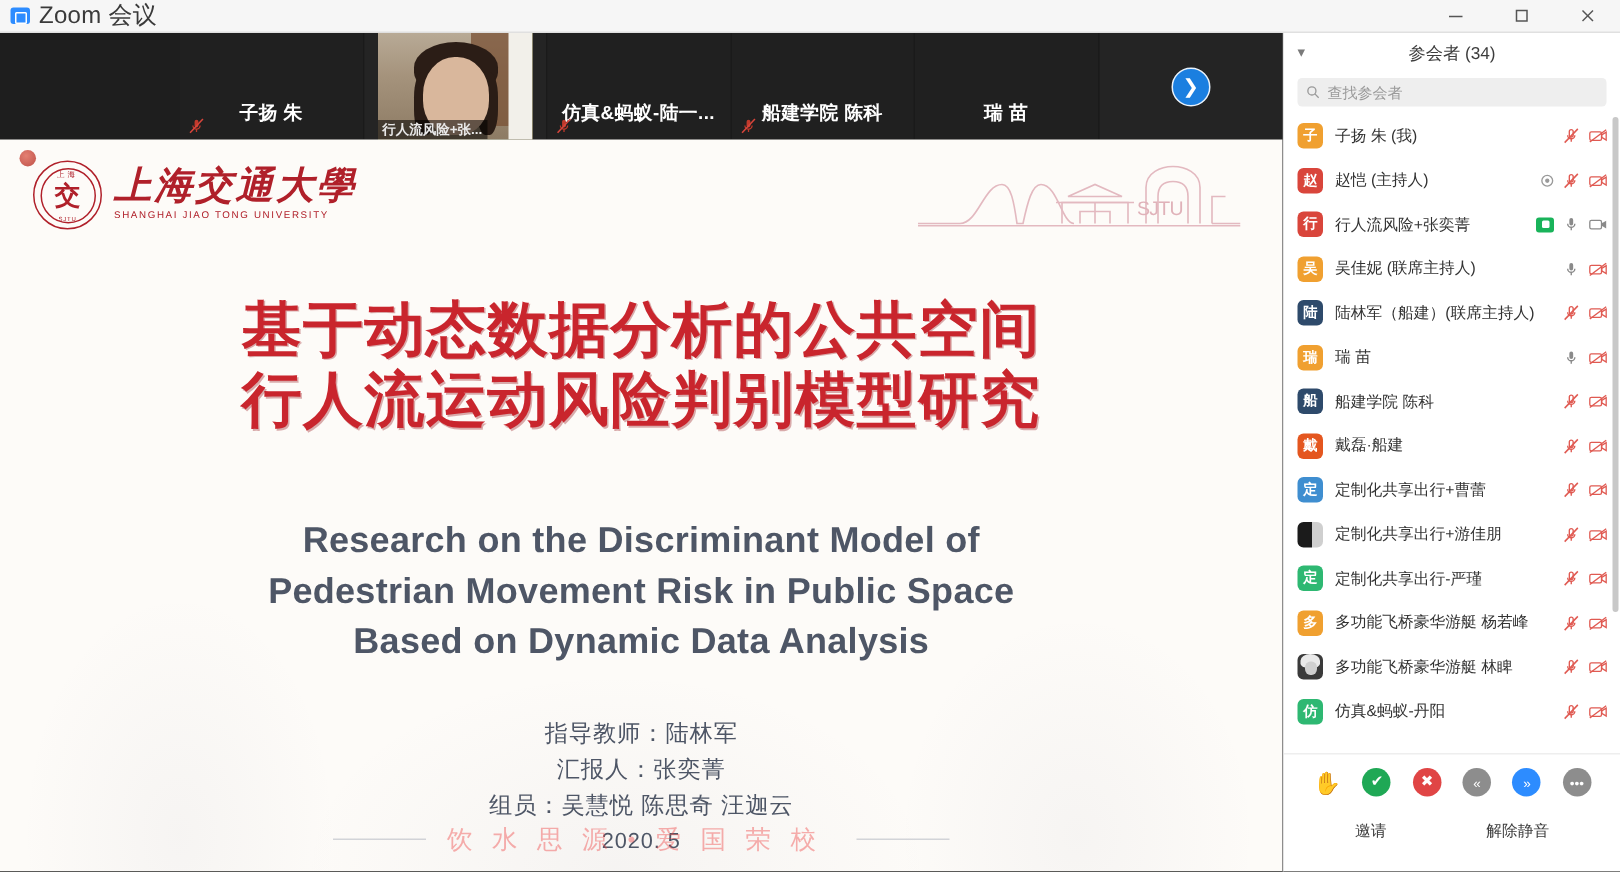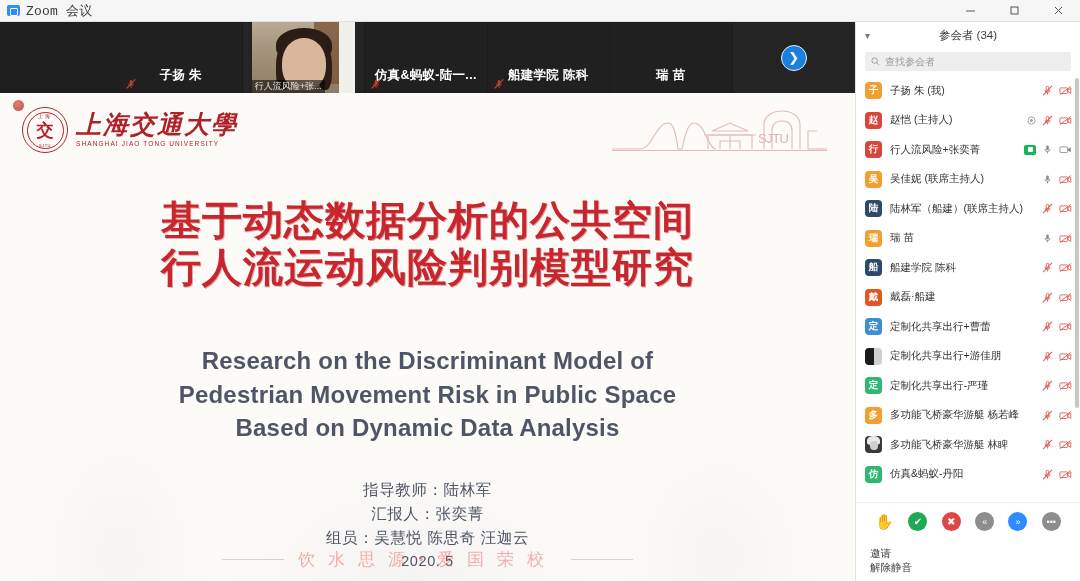--- a/index.html
+++ b/index.html
@@ -6,21 +6,21 @@
   html,body { width:1080px; height:581px; overflow:hidden;
     font-family:"Liberation Sans","DejaVu Sans",sans-serif; background:#1a1a1a; }
 
   
   .titlebar { height:22px; background:#f6f6f6; display:flex; align-items:center;
     border-bottom:1px solid #e0e0e0; }
   .tb-icon { width:13px; height:11px; margin-left:7px; background:#2d8cff;
     border-radius:2px; position:relative; }
   .tb-icon:after { content:""; position:absolute; left:2.5px; top:2.5px;
     width:6px; height:6px; border:1.2px solid #fff; border-radius:1px; }
-  .tb-title { font-size:13px; color:#3a3a3a; margin-left:6px; letter-spacing:.2px;font-family:Liberation Mono, monospace; }
+  .tb-title { font-size:16px; color:#3a3a3a; margin-left:6px; letter-spacing:.2px; }
   .tb-spacer { flex:1; }
   .wbtn { width:44px; height:22px; display:flex; align-items:center; justify-content:center;
     font-size:11px; color:#555; }
   .wbtn svg { display:block; }
 
   
   .wrap { display:flex; height:559px; }
   .stage { width:855px; height:559px; background:#191919; position:relative; overflow:hidden; }
 
   
@@ -42,21 +42,21 @@
     border-radius:50% 50% 40% 40%; background:#2b1d16; }
   .vid-hair2 { position:absolute; left:24px; top:26px; width:14px; height:42px;
     background:#2b1d16; border-radius:40%; }
   .vid-hair3 { position:absolute; left:66px; top:26px; width:14px; height:42px;
     background:#2b1d16; border-radius:40%; }
   .vid-door { position:absolute; left:62px; top:0; width:26px; height:62px;
     background:#7a5235; opacity:.75; }
   .vid-white { position:absolute; right:0; top:0; width:16px; height:71px; background:#f2f0ea; }
   .vid-label { position:absolute; left:0; bottom:0; height:13px; line-height:13px;
     background:rgba(0,0,0,.55); color:#e8e8e8; font-size:9px; padding:0 3px;
-    max-width:86px; overflow:hidden; white-space:nowrap; }
+    max-width:86px; overflow:hidden; white-space:nowrap;font-weight:bold; }
   .nextbtn { width:125px; height:71px; display:flex; align-items:center; justify-content:center;
     background:#242424; }
   .nextcirc { width:26px; height:26px; border-radius:50%; background:#1b7fe0;
     border:1.5px solid #e9f2fb; display:flex; align-items:center; justify-content:center;
     color:#fff; font-size:13px; }
 
   
   .slide { position:absolute; left:0; top:71px; width:855px; height:488px;
     background:#fdfbf8; overflow:hidden; }
   .slide:before { 
@@ -139,21 +139,21 @@
   .p-foot { height:79px; border-top:1px solid #eee; }
   .f-icons { display:flex; align-items:center; justify-content:space-around;
     padding:9px 12px 0; }
   .fi { width:19px; height:19px; border-radius:50%; display:flex; align-items:center;
     justify-content:center; color:#fff; font-size:10px; }
   .fi.hand { background:none; color:#3b8dd6; font-size:15px; }
   .fi.yes { background:#1fa855; }
   .fi.no { background:#e04545; }
   .fi.gray { background:#8d8d8d; font-size:9px; }
   .fi.blue { background:#2d8cff; font-size:9px; }
-  .f-btns { display:flex; justify-content:space-around; padding:16px 14px 0;flex-direction:column; }
+  .f-btns { display:flex; justify-content:space-around; padding:16px 14px 0; }
   .fbtn { font-size:10.5px; color:#3c3c3c; }
 </style>
 </head>
 <body>
 
 <div class="titlebar">
   <div class="tb-icon"></div>
   <div class="tb-title">Zoom 会议</div>
   <div class="tb-spacer"></div>
   <div class="wbtn">

